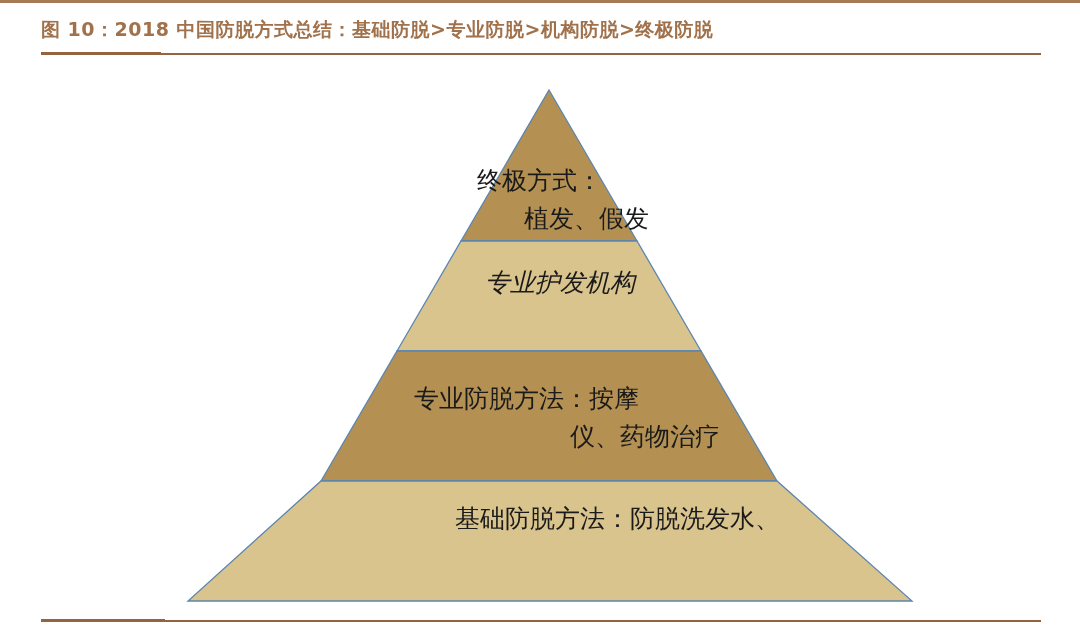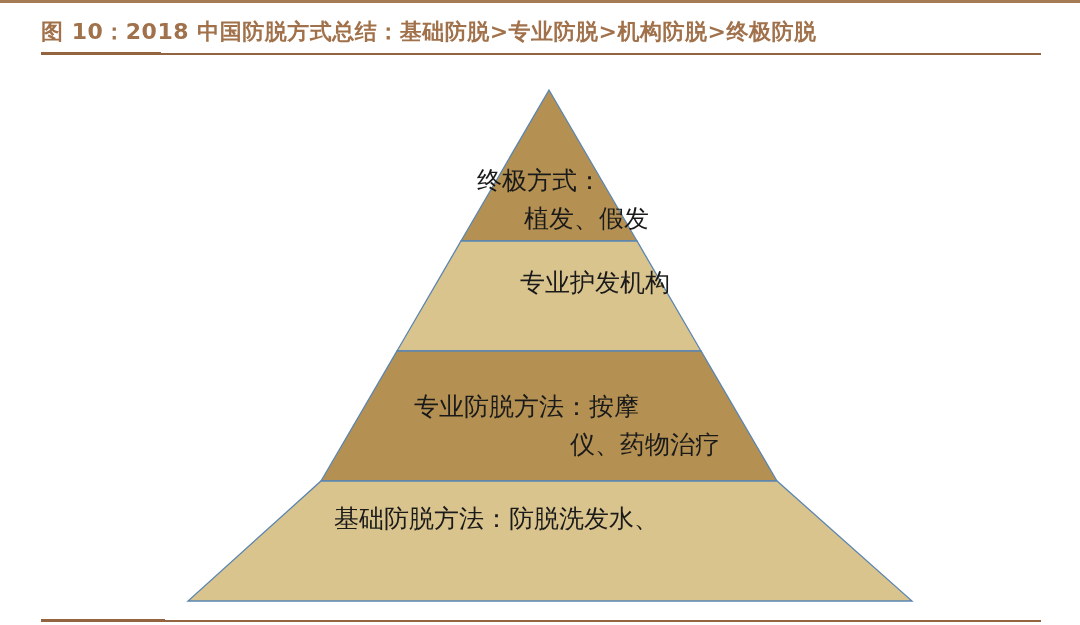--- a/index.html
+++ b/index.html
@@ -1,18 +1,18 @@
 <!DOCTYPE html>
 <html><head>
 <meta charset="utf-8">
 <style>
   html, body { margin: 0; padding: 0; background: #ffffff; }
   body { width: 1080px; height: 625px; position: relative; overflow: hidden; font-family: "DejaVu Sans", sans-serif; }
   .top-rule { position: absolute; left: 0; top: 0; width: 1080px; height: 3px; background: #a47b55; }
-  .caption { position: absolute; left: 41px; top: 17px; font-size: 22px; font-weight: bold; color: #a0714a; letter-spacing: 0.5px; white-space: nowrap; font-family: "DejaVu Sans", sans-serif; }
+  .caption { position: absolute; left: 41px; top: 17px; font-size: 19px; font-weight: bold; color: #a0714a; letter-spacing: 0.5px; white-space: nowrap; font-family: "DejaVu Sans", sans-serif; }
   .rule { position: absolute; height: 2px; background: #93643f; }
   .rule.thick { height: 3px; }
   svg.pyramid { position: absolute; left: 0; top: 0; }
   .layer-text { position: absolute; text-align: center; color: #1a1a1a; font-family: "DejaVu Serif", serif; font-size: 25px; line-height: 38px; white-space: nowrap; }
 </style>
 </head>
 <body>
 
 <div class="top-rule"></div>
 
@@ -31,26 +31,26 @@
 
   <polygon points="321,481 777,481 912,601 188,601" fill="#dac48e" stroke="#5b85b0" stroke-width="1.3"></polygon>
 </svg>
 
 <div class="layer-text" style="left:449px; top:162px; width:200px;">
   <div style="text-align:left; padding-left:28px;">终极方式：</div>
   <div style="text-align:right; padding-left:28px;">植发、假发</div>
 </div>
 
 <div class="layer-text" style="left:410px; top:264px; width:260px;">
-  <div style="text-align:right; padding-left:40px;">专业护发机构</div>
+  <div style="text-align:center; padding-left:40px;font-style:italic;">专业护发机构</div>
 </div>
 
-<div class="layer-text" style="left:400px; top:388px; width:320px;">
+<div class="layer-text" style="left:400px; top:380px; width:320px;">
   <div style="text-align:left; padding-left:14px;">专业防脱方法：按摩</div>
   <div style="text-align:right; padding-left:62px;">仪、药物治疗</div>
 </div>
 
 <div class="layer-text" style="left:320px; top:500px; width:460px;">
-  <div style="text-align:left; padding-left:14px;">基础防脱方法：防脱洗发水、</div>
+  <div style="text-align:right; padding-left:14px;">基础防脱方法：防脱洗发水、</div>
 </div>
 
 <div class="rule thick" style="left:41px; top:619px; width:124px;"></div>
 <div class="rule" style="left:41px; top:620px; width:1000px;"></div>
 
 </body></html>

